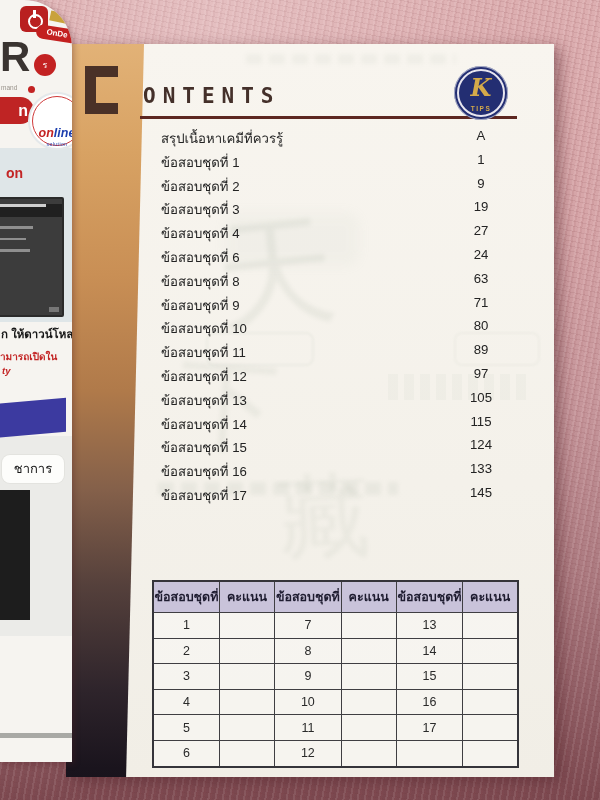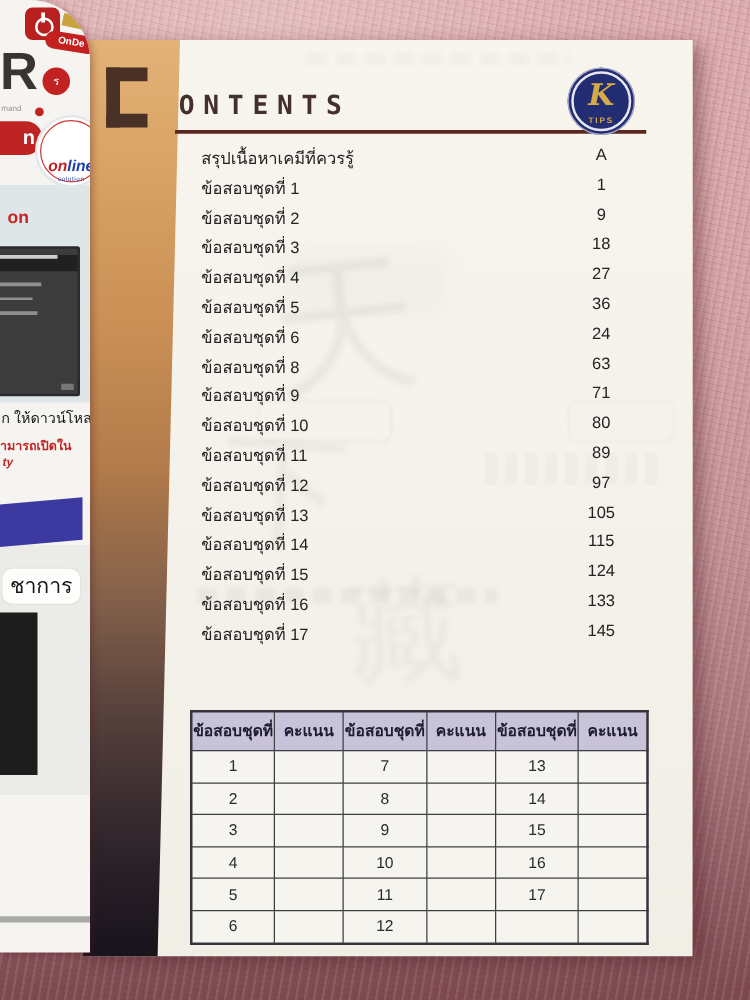--- a/index.html
+++ b/index.html
@@ -9,21 +9,21 @@
   
   .fabric{position:absolute;inset:0;
     background:
       radial-gradient(ellipse at 35% 8%, rgba(255,245,245,.25), transparent 55%),
       repeating-linear-gradient(100deg, rgba(255,235,235,.10) 0 2px, rgba(150,80,85,.10) 2px 4px, transparent 4px 7px),
       repeating-linear-gradient(12deg, rgba(110,50,55,.10) 0 1px, transparent 1px 5px),
       linear-gradient(180deg,#ddafb1 0%,#d6a5a8 28%,#c5959a 52%,#ab7a80 72%,#8f5d64 88%,#7b484f 100%);
   }
 
   
-  .content-page{position:absolute;left:66px;top:32px;width:488px;height:733px;z-index:2;
+  .content-page{position:absolute;left:66px;top:44px;width:488px;height:733px;z-index:2;
     background:linear-gradient(180deg,#f8f5ef 0%,#f4f1ea 60%,#f1eee6 100%);
     box-shadow:6px 4px 14px rgba(70,25,32,.45);overflow:hidden;}
   .gutter-band{position:absolute;left:0;top:0;width:78px;height:105%;
     transform:skewX(-1.4deg);transform-origin:top left;
     background:linear-gradient(180deg,#e2b277 0%,#d8a263 14%,#c98f55 30%,#b07a4a 45%,
                #84604a 58%,#56413c 70%,#2e242b 84%,#1a141d 94%,#141019 100%);}
 
   
   .wm{position:absolute;pointer-events:none;}
   .wm-char{font-family:"DejaVu Sans",sans-serif;color:#72856f;filter:blur(2px);}
@@ -108,30 +108,30 @@
   .online-on{color:#c32222;} .online-line{color:#1d3fae;}
   .online-sub{font-size:5px;color:#1d3fae;letter-spacing:.5px;margin-top:1px;}
   .on-label{position:absolute;left:6px;top:165px;font-size:14px;font-weight:bold;color:#c32525;}
   .screenshot{position:absolute;left:-6px;top:197px;width:66px;height:116px;background:#3c3c3c;
     border:2px solid #2a2a2a;border-radius:2px;}
   .ss-titlebar{height:13px;background:#202020;}
   .ss-titleline{width:70%;height:3px;background:#cfcfcf;margin:5px 0 0 4px;}
   .ss-line{height:2.5px;background:#8f8f8f;margin:9px 0 0 4px;}
   .ss-l1{width:50%;} .ss-l2{width:40%;} .ss-l3{width:45%;}
   .ss-chip{position:absolute;right:3px;bottom:3px;width:10px;height:5px;background:#777;}
-  .dl-line1{position:absolute;left:1px;top:325px;font-size:11.5px;font-weight:normal;color:#161616;
+  .dl-line1{position:absolute;left:1px;top:325px;font-size:11.5px;font-weight:bold;color:#161616;
     white-space:nowrap;}
   .dl-line2{position:absolute;left:0px;top:349px;font-size:10px;font-weight:bold;color:#c32525;
     white-space:nowrap;}
   .dl-line3{position:absolute;left:2px;top:365px;font-size:9.5px;font-weight:bold;
     font-style:italic;color:#c32525;}
   .indigo-band{position:absolute;left:-8px;top:401px;width:74px;height:34px;background:#3c3aa0;
     transform:skewY(-5deg);}
   .chakan-chip{position:absolute;left:2px;top:455px;width:62px;height:28px;background:#fdfdfb;
-    border-radius:8px;box-shadow:0 0 0 1px #e3e3df;font-size:17px;color:#161616;
+    border-radius:8px;box-shadow:0 0 0 1px #e3e3df;font-size:13px;color:#161616;
     text-align:center;line-height:28px;}
   .dark-photo{position:absolute;left:-6px;top:490px;width:36px;height:130px;background:#1d1d1d;}
   .bottom-line{position:absolute;left:0;top:733px;width:72px;height:4.5px;background:#a9a9a5;}
 </style>
 </head>
 <body>
 
 <div class="stage">
   <div class="fabric"></div>
 
@@ -172,32 +172,28 @@
           <span class="toc-page">1</span>
         </div>
 
         <div class="toc-row">
           <span class="toc-title">ข้อสอบชุดที่ 2</span>
           <span class="toc-page">9</span>
         </div>
 
         <div class="toc-row">
           <span class="toc-title">ข้อสอบชุดที่ 3</span>
-          <span class="toc-page">18</span>
+          <span class="toc-page">19</span>
         </div>
 
         <div class="toc-row">
           <span class="toc-title">ข้อสอบชุดที่ 4</span>
           <span class="toc-page">27</span>
         </div>
 
-        <div class="toc-row">
-          <span class="toc-title">ข้อสอบชุดที่ 5</span>
-          <span class="toc-page">36</span>
-        </div>
 
         <div class="toc-row">
           <span class="toc-title">ข้อสอบชุดที่ 6</span>
           <span class="toc-page">24</span>
         </div>
 
 
         <div class="toc-row">
           <span class="toc-title">ข้อสอบชุดที่ 8</span>
           <span class="toc-page">63</span>

